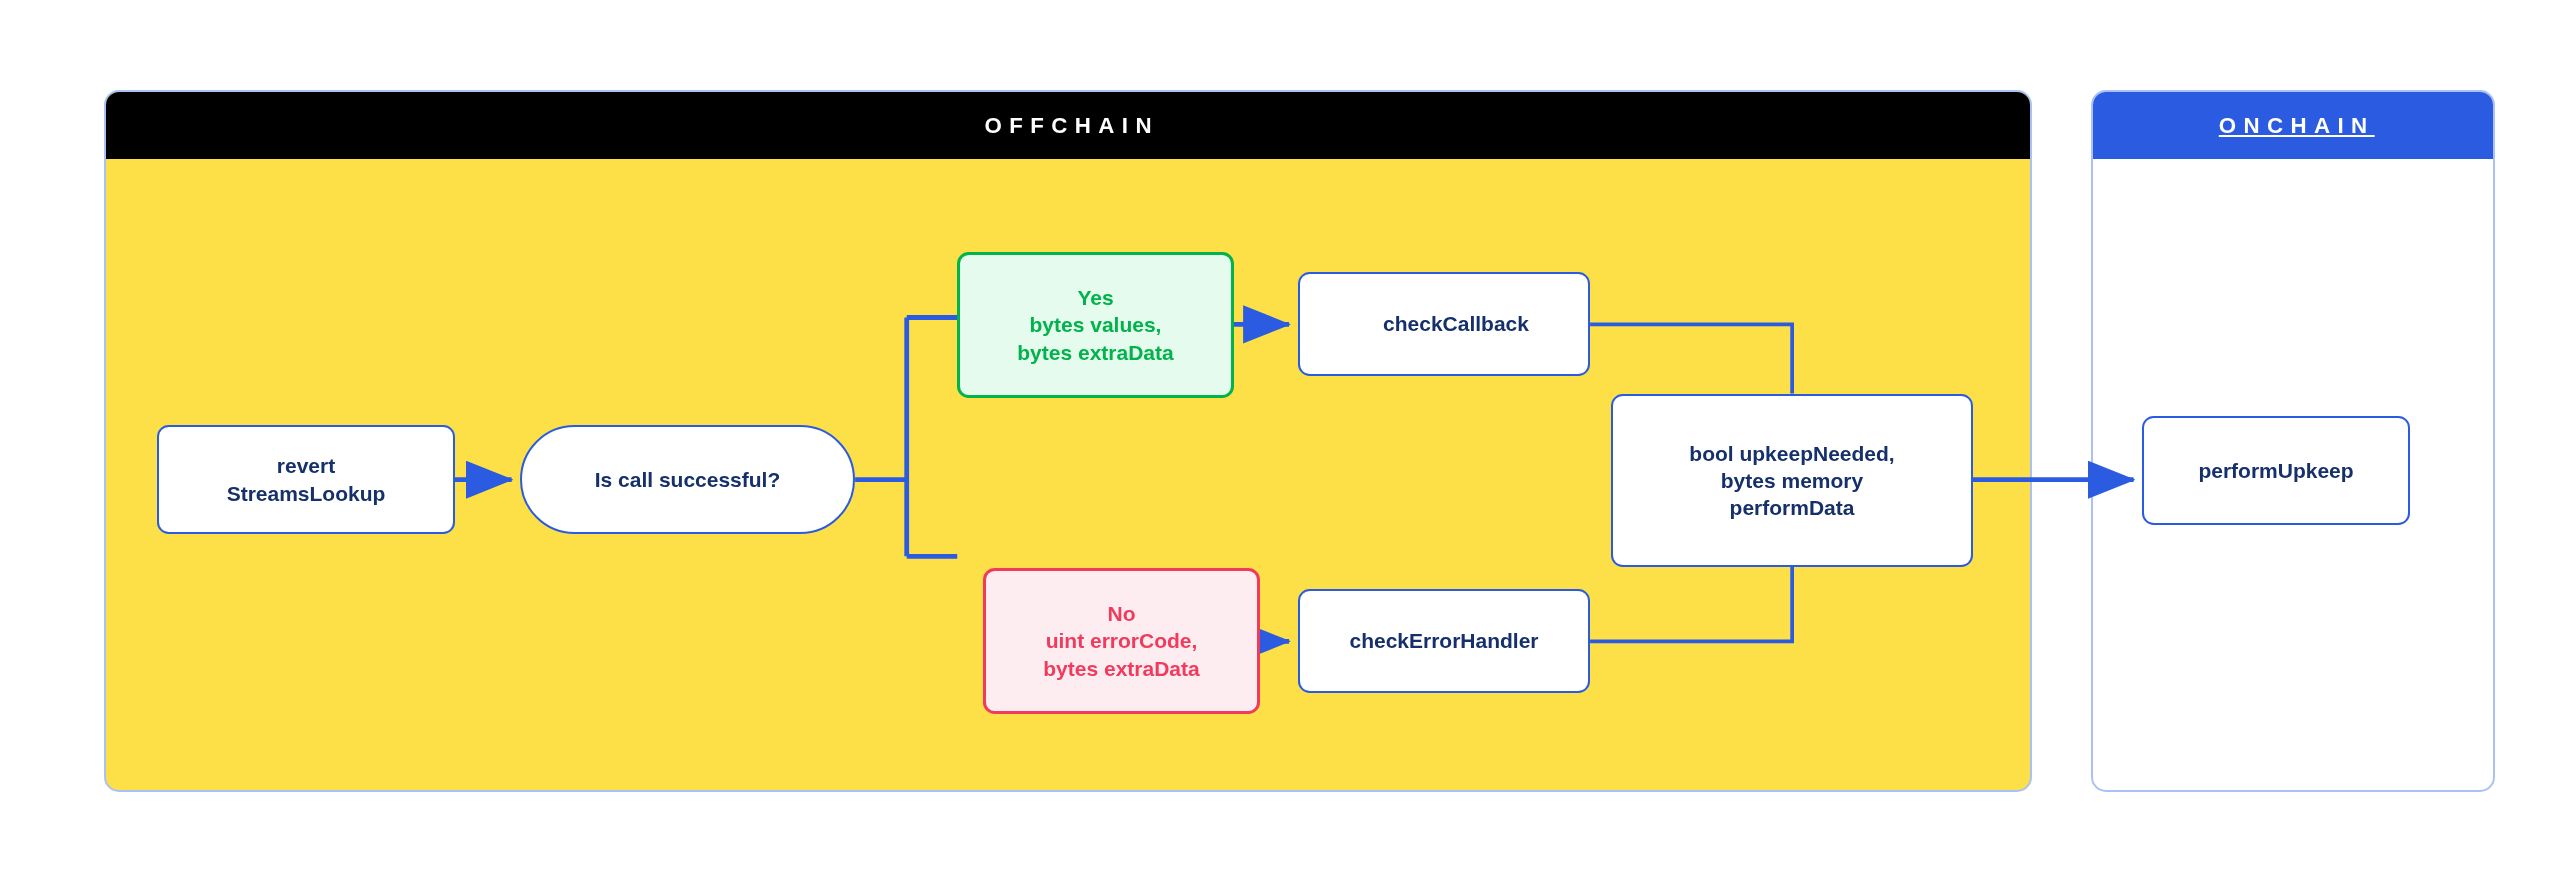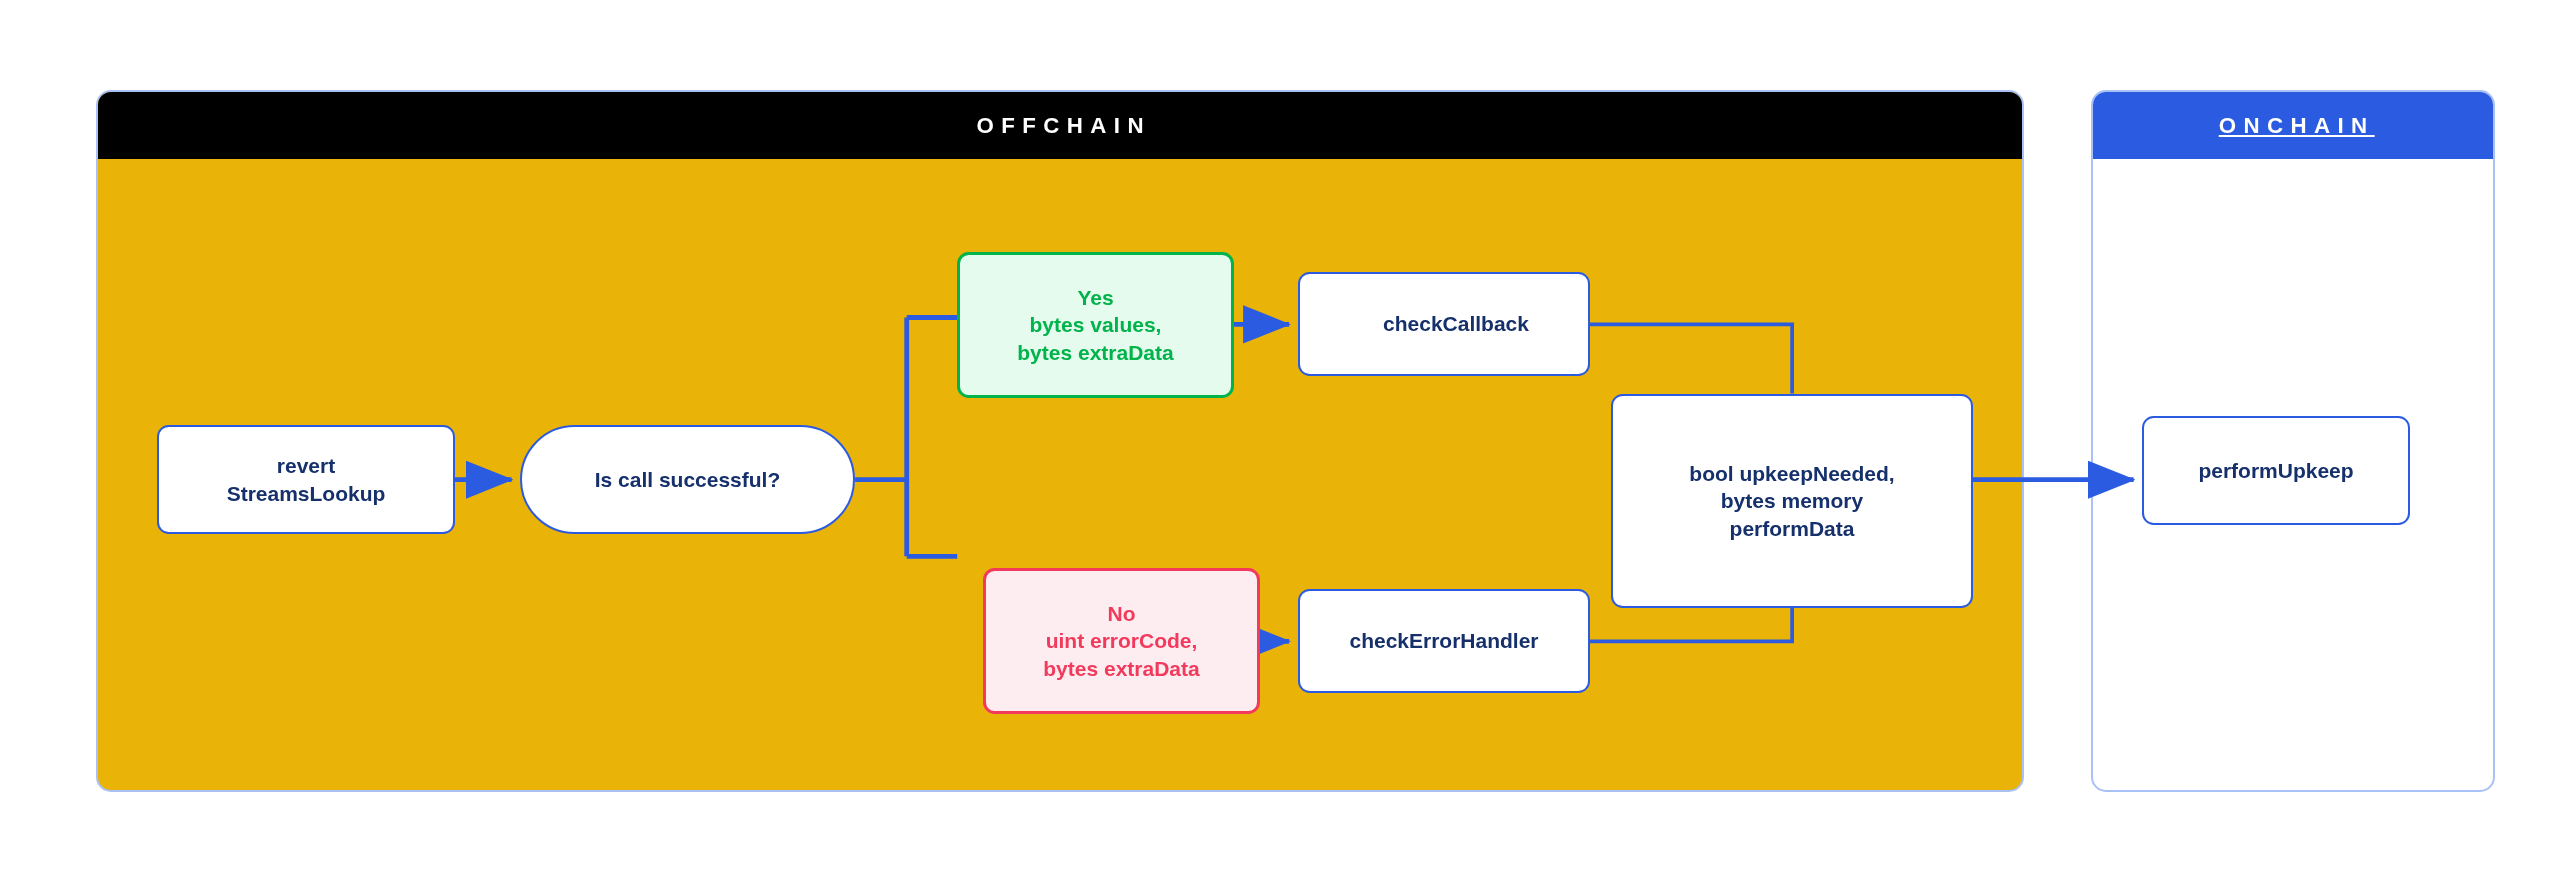--- a/index.html
+++ b/index.html
@@ -23,25 +23,25 @@
 
   
   .panel {
     position: absolute;
     box-sizing: border-box;
     border: 2.7px solid #A9C1F4;
     border-radius: 15px;
     overflow: hidden;
   }
   #panel-offchain {
-    left: 96px;
+    left: 104px;
     top: 90px;
     width: 1928px;
     height: 702px;
-    background: #eab308;
+    background: #fde047;
     text-decoration: underline;
   }
   #panel-onchain {
     left: 2091px;
     top: 90px;
     width: 404px;
     height: 702px;
     background: #ffffff;
   }
 
@@ -105,21 +105,21 @@
     color: #F23A5C;
     font-size: 21px;
   }
 
   #node-revert         { left: 157px;  top: 425px;  width: 298px;  height: 109px; }
   #node-decision       { left: 520px;  top: 425px;  width: 335px;  height: 109px; }
   #node-yes            { left: 957px; top: 252px;  width: 277px;  height: 146px; }
   #node-no             { left: 957px; top: 568px; width: 277px;  height: 146px; margin-left: 26px; }
   #node-checkcallback  { left: 1298px; top: 272px;  width: 292px;  height: 104px; padding-left: 24px; }
   #node-checkerror     { left: 1298px; top: 589px; width: 292px;  height: 104px; }
-  #node-upkeepneeded   { left: 1611px; top: 394px;  width: 362px;  height: 214px; }
+  #node-upkeepneeded   { left: 1611px; top: 394px;  width: 362px;  height: 173px; }
   #node-performupkeep  { left: 2142px; top: 416px;  width: 268px;  height: 109px; }
 
   
   #wires {
     position: absolute;
     left: 0;
     top: 0;
     width: 2576px;
     height: 886px;
     z-index: 2;

